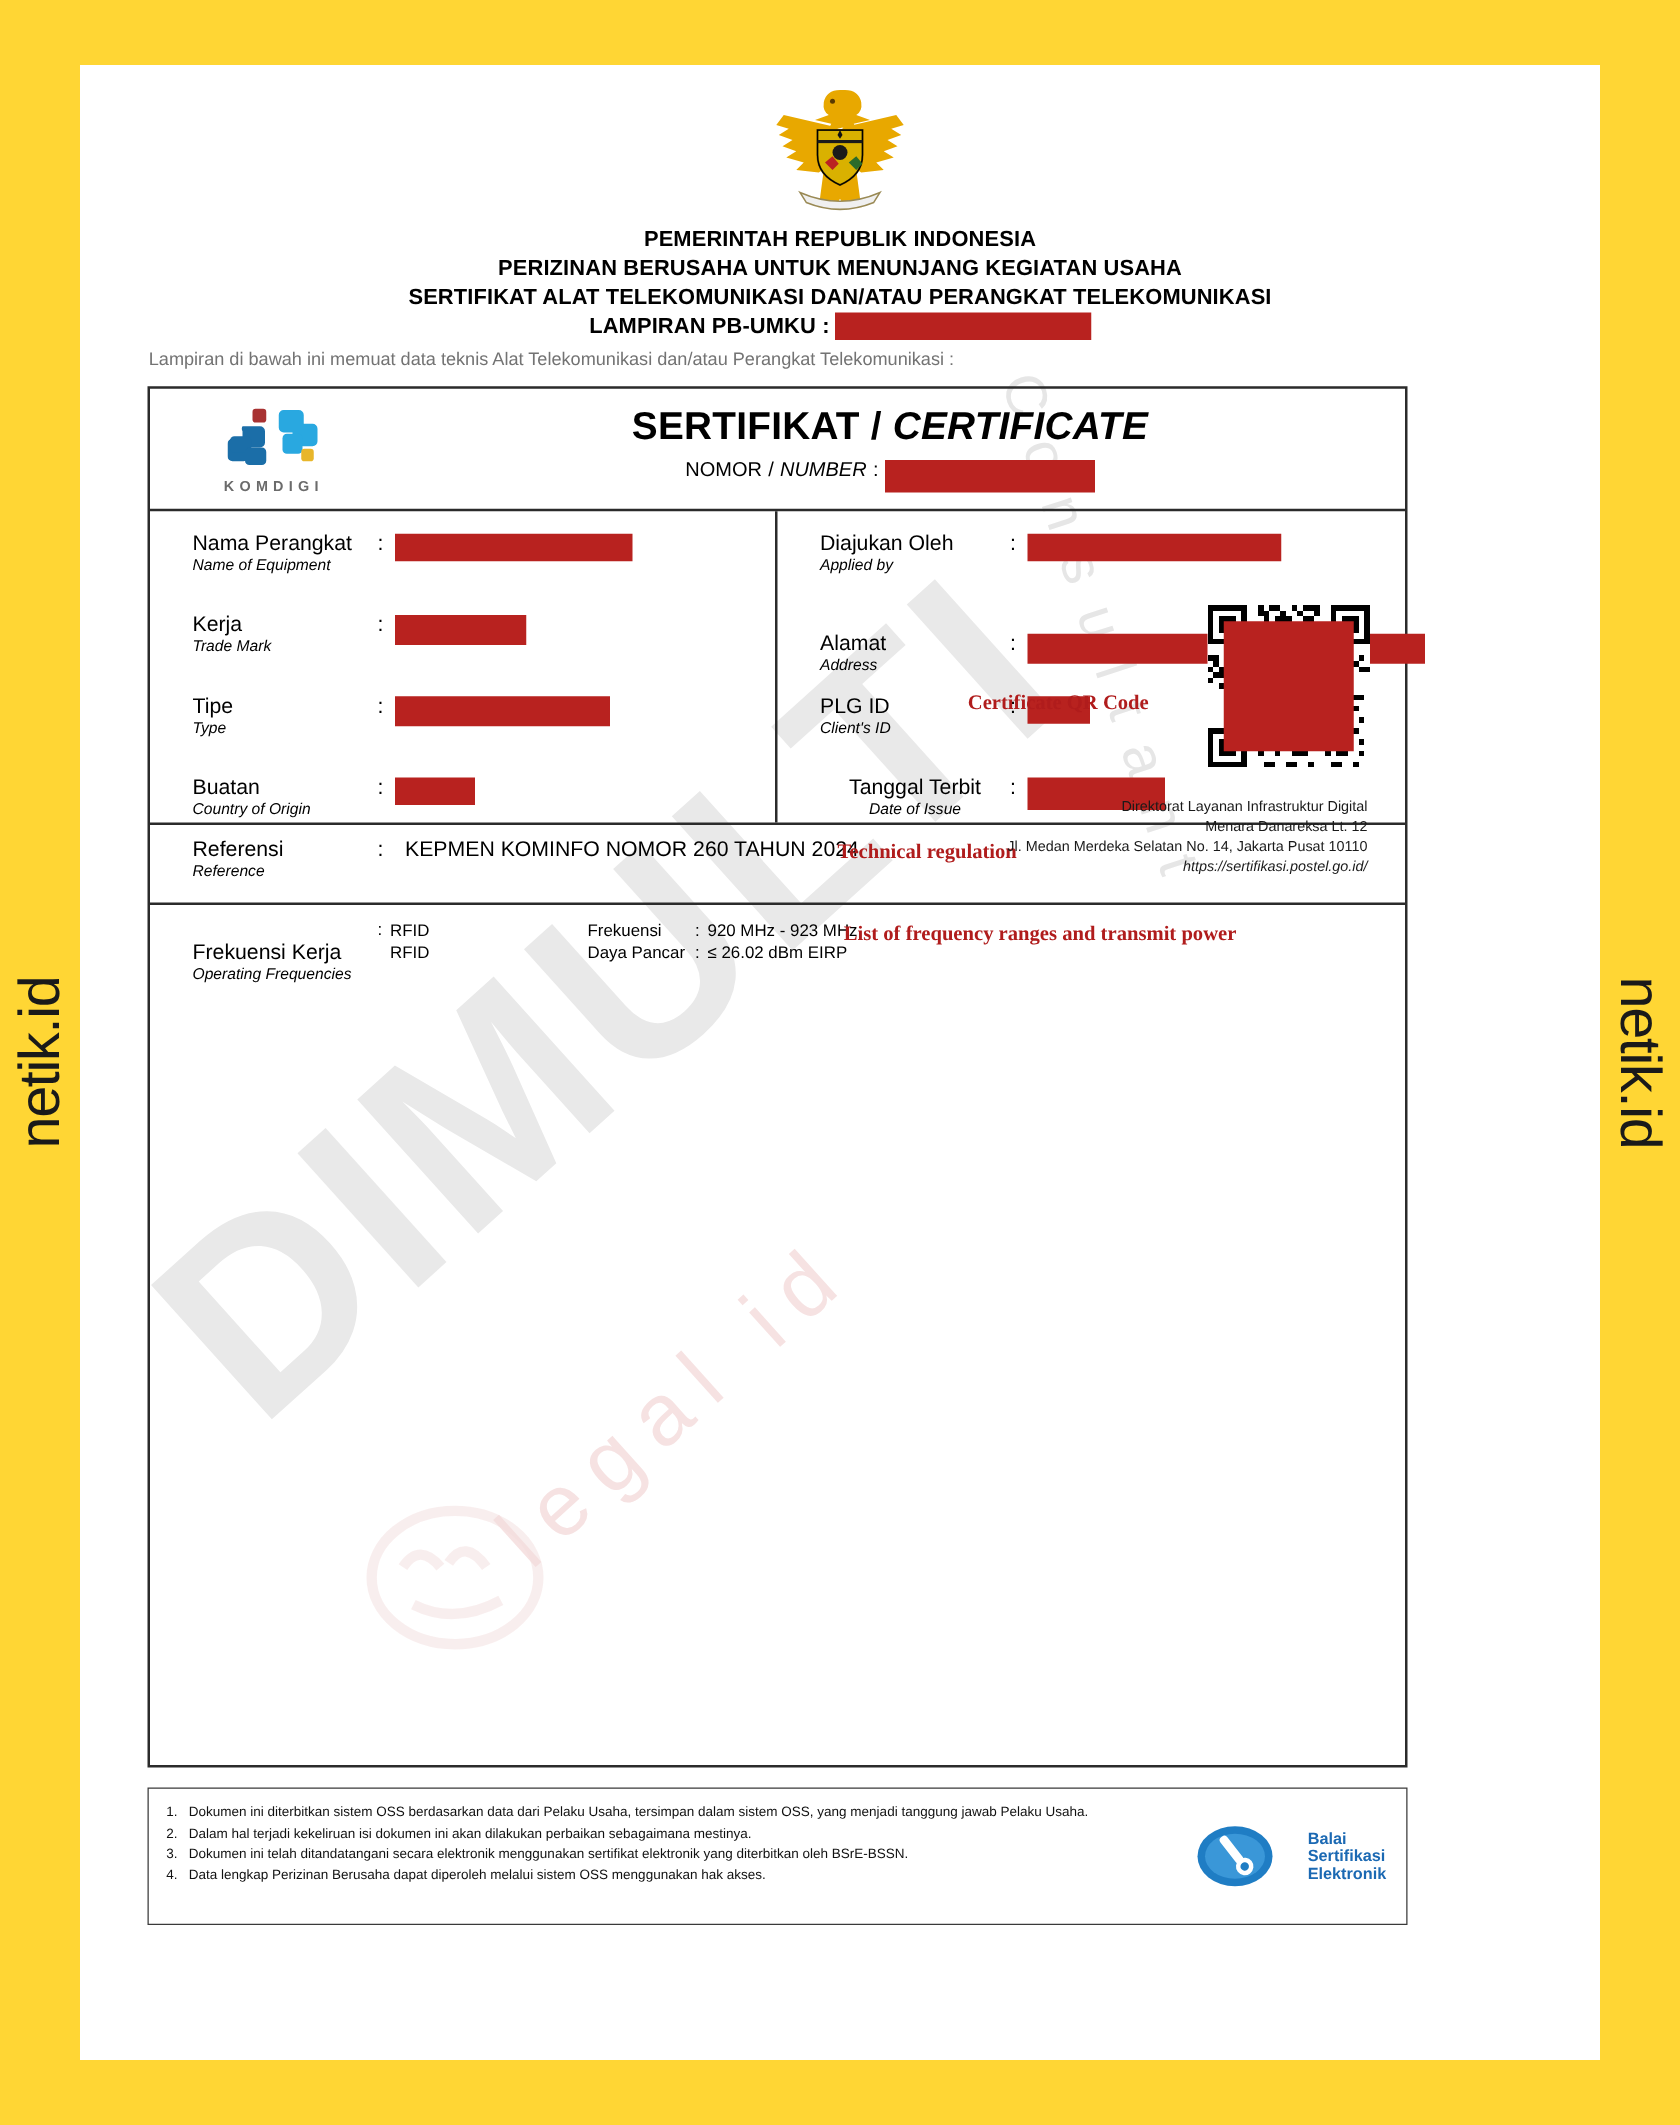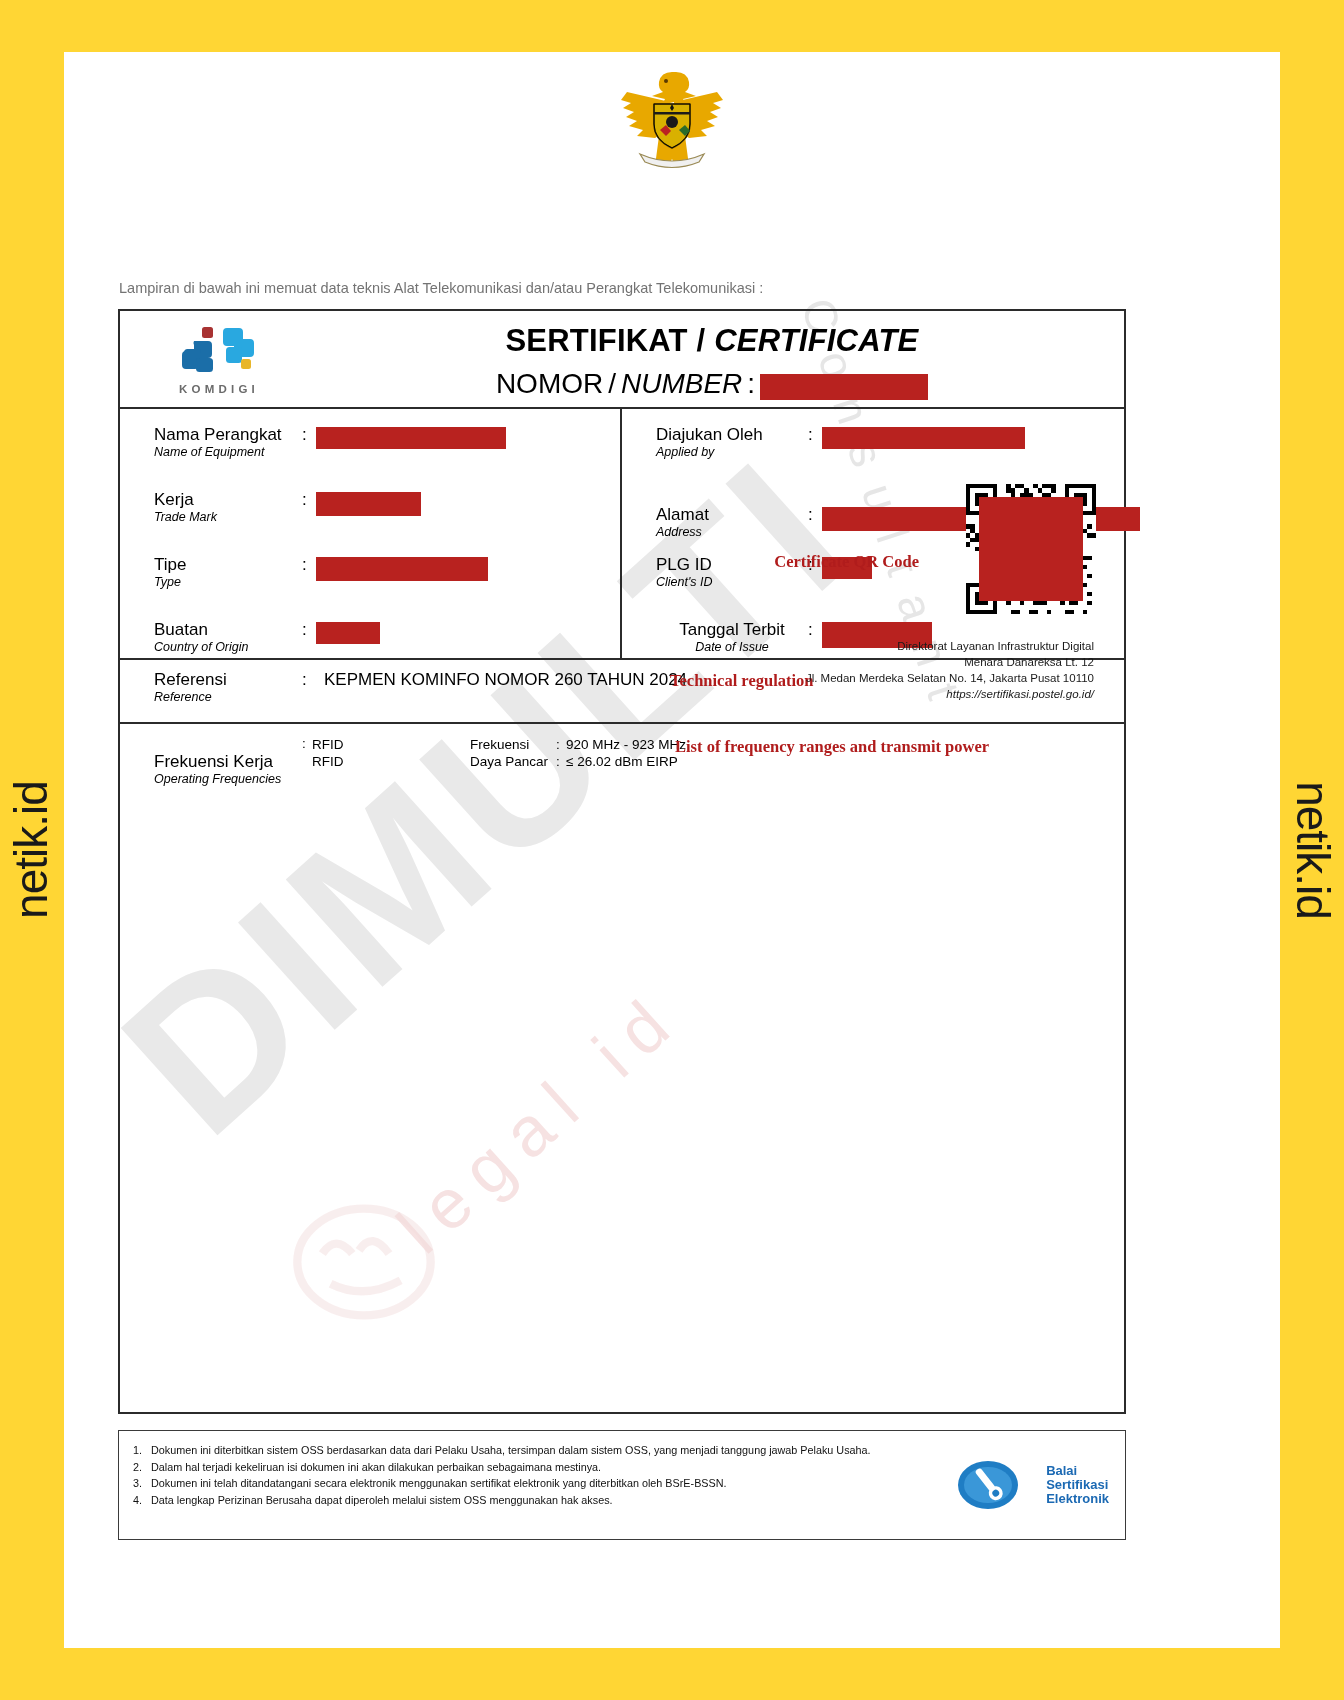--- a/index.html
+++ b/index.html
@@ -83,22 +83,22 @@
   .komdigi-text {
     font-size: 11.5px; letter-spacing: 4.2px; color: #6b6b6b;
     font-weight: bold; margin-top: 2px;
   }
   .title-main {
     position: absolute; left: 180px; right: 0; top: 12px; text-align: center;
   }
   .title-main .t1 { font-size: 31px; font-weight: bold; letter-spacing: .2px; }
   .title-main .t1 i { font-style: italic; }
   .title-main .t2 {
-    font-size: 28px; margin-top: 9px;
-    display: flex; align-items: flex-end; justify-content: center; gap: 5px;
+    font-size: 16px; margin-top: 9px;
+    display: flex; align-items: flex-start; justify-content: center; gap: 5px;
   }
   .title-main .t2 i { font-style: italic; }
 
   
   .fields { position: relative; height: 251px; display: flex; }
   .fcol { position: relative; }
   .fcol.left  { width: 504px; border-right: 2.5px solid #2b2b2b; }
   .fcol.right { width: 504px; }
   .field { position: absolute; display: flex; align-items: flex-start; }
   .flabel { width: 148px; flex: none; }
@@ -202,20 +202,29 @@
         <rect x="47" y="50" width="36" height="2.5" fill="#1b1b1b"></rect>
         <path d="M63 46 l2 -4 l2 4 l-2 3 z" fill="#111"></path>
         <circle cx="65" cy="60" r="6" fill="#1a1a1a"></circle>
         <path d="M53 68 l6 -5 l5 6 l-5 5 z" fill="#b22"></path>
         <path d="M72 68 l6 -5 l5 6 l-5 5 z" fill="#2a6b2a"></path>
 
         <path d="M33 92 q32 14 64 0 l-5 8 q-27 11 -54 0 z" fill="#f0f0f0" stroke="#9a8a55" stroke-width="1.2"></path>
       </g>
     </svg>
 
+    <div class="hdr">
+      <div class="l1">PEMERINTAH REPUBLIK INDONESIA</div>
+      <div class="l2">PERIZINAN BERUSAHA UNTUK MENUNJANG KEGIATAN USAHA</div>
+      <div class="l3">SERTIFIKAT ALAT TELEKOMUNIKASI DAN/ATAU PERANGKAT TELEKOMUNIKASI</div>
+      <div class="lampiran-line">
+        <span>LAMPIRAN PB-UMKU :</span>
+        <span class="redact" style="width:205px;height:22px;"></span>
+      </div>
+    </div>
 
     <div class="intro">Lampiran di bawah ini memuat data teknis Alat Telekomunikasi dan/atau Perangkat Telekomunikasi :</div>
 
     <div class="box">
 
       <div class="titleband row-sep">
         <div class="logo-komdigi">
           <svg width="74" height="52" viewBox="0 0 74 52">
             <rect x="20" y="2" width="11" height="11" rx="2.5" fill="#a83232"></rect>
             <path d="M45 3 h12 a4 4 0 0 1 4 4 v7 h7 a4 4 0 0 1 4 4 v10 a4 4 0 0 1 -4 4 h-12 a4 4 0 0 1 -4 -4 v-7 h-7 a4 4 0 0 1 -4 -4 v-10 a4 4 0 0 1 4 -4 z" fill="#29a8e0"></path>

